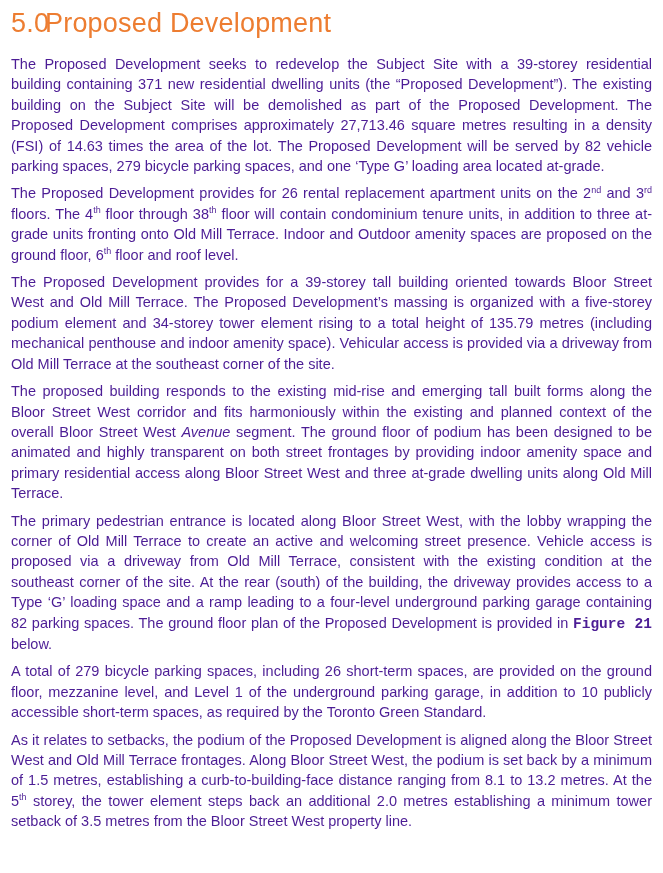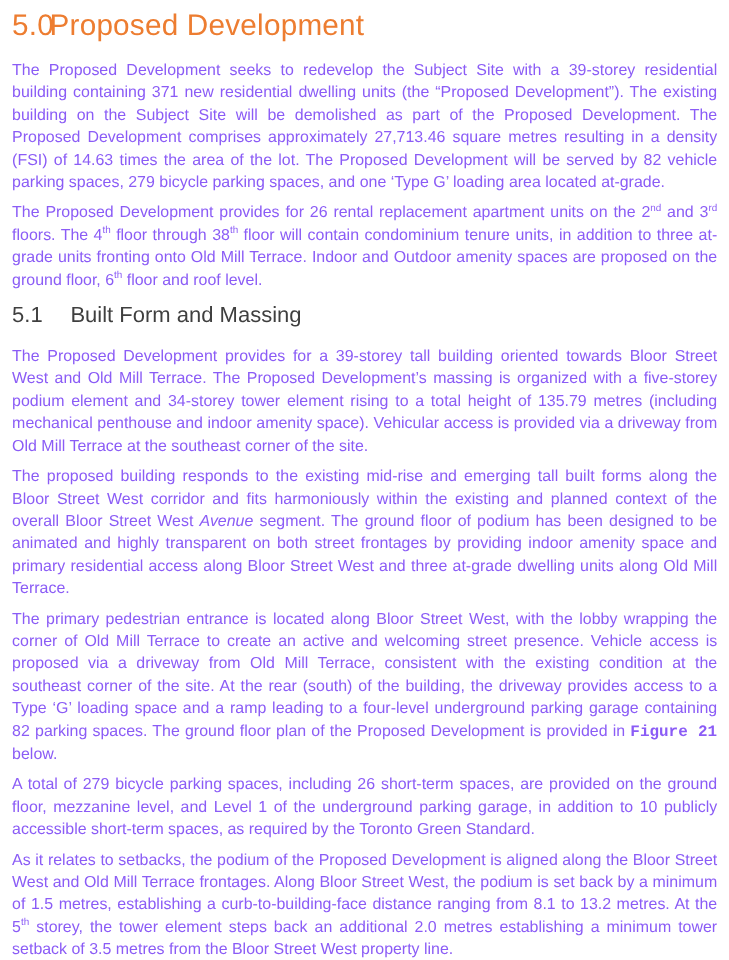--- a/index.html
+++ b/index.html
@@ -39,21 +39,21 @@
   }
   h2.subsection-heading .sec-num {
     display: inline-block;
     width: 53px;
   }
   .body-text p.para {
     margin: 0 0 7px 0;
     font-size: 14.5px;
     line-height: 20.4px;
     text-align: justify;
-    color: #8b5cf6;
+    color: #4c1d95;
   }
   .body-text p.para sup {
     font-size: 0.62em;
     line-height: 0;
     vertical-align: super;
     margin-top: 25px;
   }
   .body-text p.para b { font-weight: bold; font-family: Liberation Mono, monospace; }
   .body-text p.para i { }
 </style>
@@ -65,23 +65,20 @@
   <h1 class="section-heading">
     <span class="sec-num">5.0</span><span>Proposed Development</span>
   </h1>
 
   <div class="body-text">
 
     <p class="para"><span>The Proposed Development seeks to redevelop the Subject Site with a 39-storey residential building containing 371 new residential dwelling units (the “Proposed Development”). The existing building on the Subject Site will be demolished as part of the Proposed Development. The Proposed Development comprises approximately 27,713.46 square metres resulting in a density (FSI) of 14.63 times the area of the lot. The Proposed Development will be served by 82 vehicle parking spaces, 279 bicycle parking spaces, and one ‘Type G’ loading area located at-grade.</span></p>
 
     <p class="para"><span>The Proposed Development provides for 26 rental replacement apartment units on the 2</span><sup>nd</sup><span> and 3</span><sup>rd</sup><span> floors. The 4</span><sup>th</sup><span> floor through 38</span><sup>th</sup><span> floor will contain condominium tenure units, in addition to three at-grade units fronting onto Old Mill Terrace. Indoor and Outdoor amenity spaces are proposed on the ground floor, 6</span><sup>th</sup><span> floor and roof level.</span></p>
 
-    <h2 class="subsection-heading">
-      <span class="sec-num">5.1</span><span>Built Form and Massing</span>
-    </h2>
 
     <p class="para"><span>The Proposed Development provides for a 39-storey tall building oriented towards Bloor Street West and Old Mill Terrace. The Proposed Development’s massing is organized with a five-storey podium element and 34-storey tower element rising to a total height of 135.79 metres (including mechanical penthouse and indoor amenity space). Vehicular access is provided via a driveway from Old Mill Terrace at the southeast corner of the site.</span></p>
 
     <p class="para"><span>The proposed building responds to the existing mid-rise and emerging tall built forms along the Bloor Street West corridor and fits harmoniously within the existing and planned context of the overall Bloor Street West </span><i>Avenue</i><span> segment. The ground floor of podium has been designed to be animated and highly transparent on both street frontages by providing indoor amenity space and primary residential access along Bloor Street West and three at-grade dwelling units along Old Mill Terrace.</span></p>
 
     <p class="para"><span>The primary pedestrian entrance is located along Bloor Street West, with the lobby wrapping the corner of Old Mill Terrace to create an active and welcoming street presence. Vehicle access is proposed via a driveway from Old Mill Terrace, consistent with the existing condition at the southeast corner of the site. At the rear (south) of the building, the driveway provides access to a Type ‘G’ loading space and a ramp leading to a four-level underground parking garage containing 82 parking spaces. The ground floor plan of the Proposed Development is provided in </span><b>Figure 21</b><span> below.</span></p>
 
     <p class="para"><span>A total of 279 bicycle parking spaces, including 26 short-term spaces, are provided on the ground floor, mezzanine level, and Level 1 of the underground parking garage, in addition to 10 publicly accessible short-term spaces, as required by the Toronto Green Standard.</span></p>
 
     <p class="para"><span>As it relates to setbacks, the podium of the Proposed Development is aligned along the Bloor Street West and Old Mill Terrace frontages. Along Bloor Street West, the podium is set back by a minimum of 1.5 metres, establishing a curb-to-building-face distance ranging from 8.1 to 13.2 metres. At the 5</span><sup>th</sup><span> storey, the tower element steps back an additional 2.0 metres establishing a minimum tower setback of 3.5 metres from the Bloor Street West property line.</span></p>

